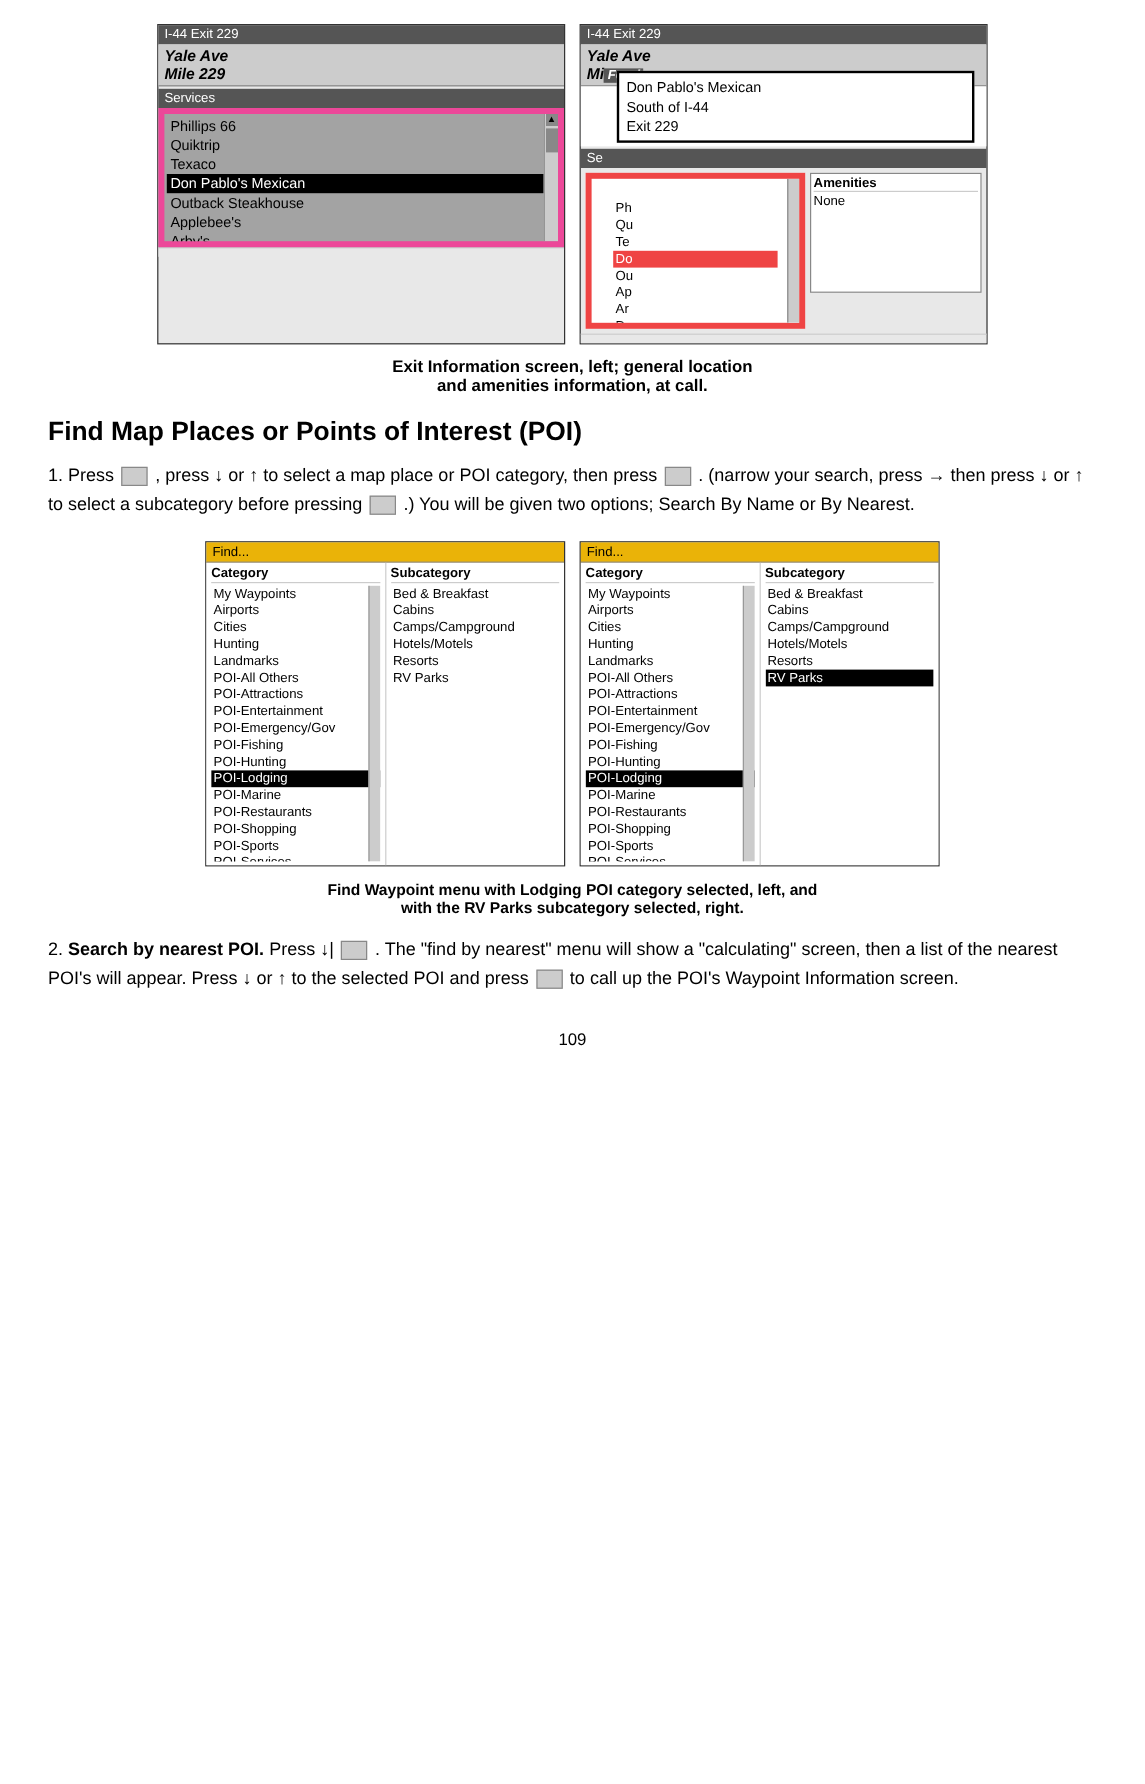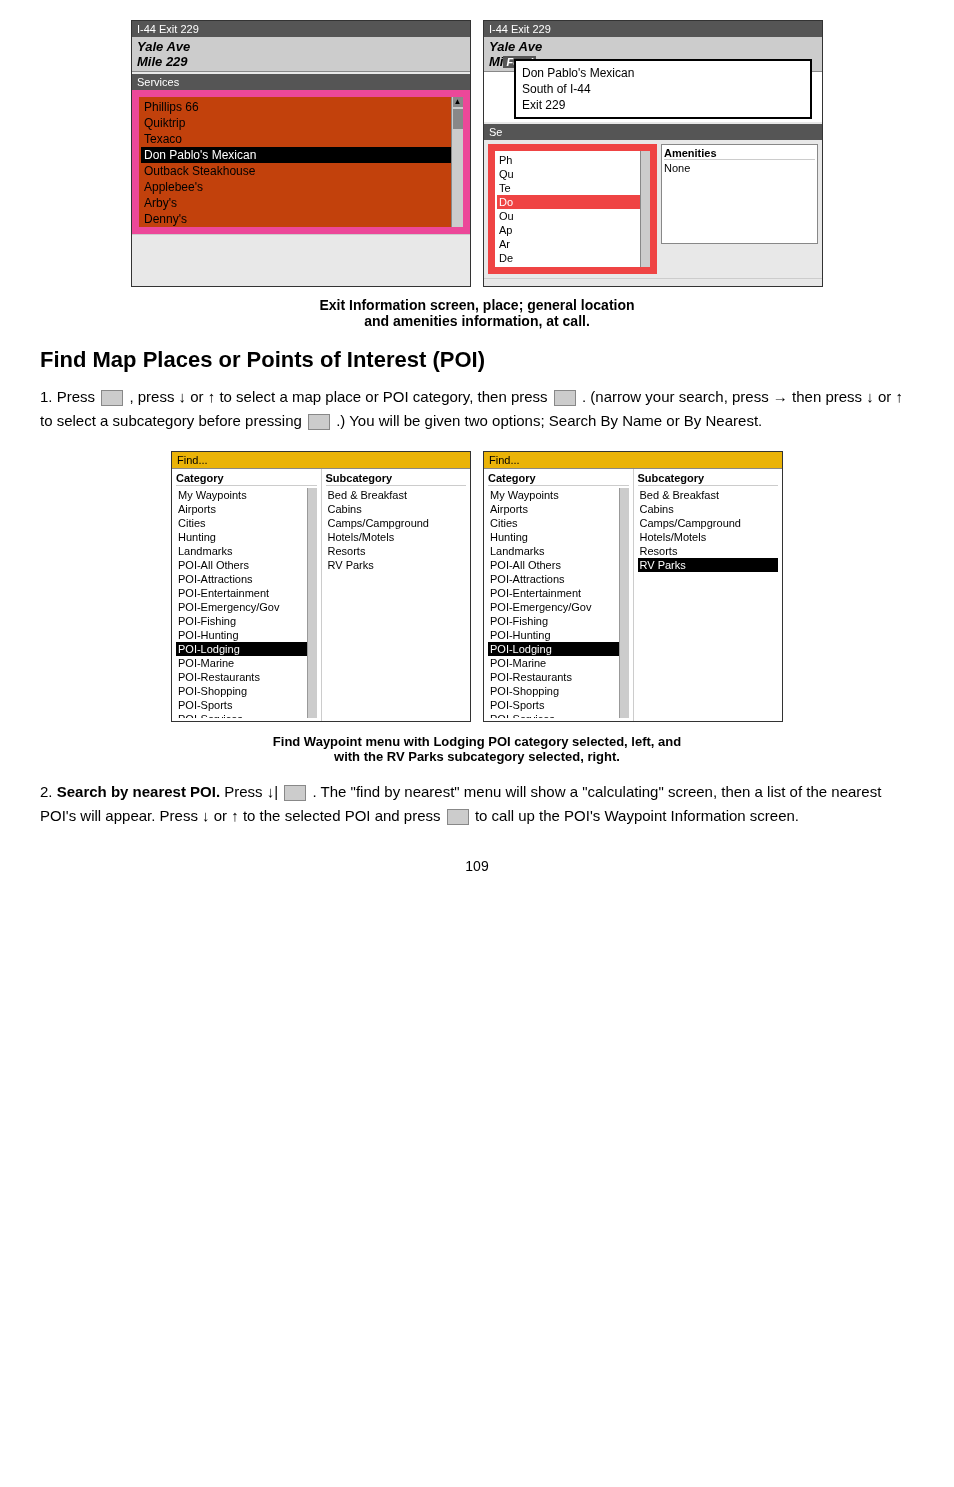--- a/index.html
+++ b/index.html
@@ -62,23 +62,23 @@
 
     .screen-section-title {
       background: #555;
       color: #fff;
       padding: 2px 5px;
       font-size: 11px;
       margin-top: 2px;
     }
 
     .screen-list {
-      border: 7px solid #ec4899;
-      background: #c2410c;
-      height: 144px;
+      border: 5px solid #ec4899;
+      background: #a3a3a3;
+      height: 116px;
       overflow: hidden;
       font-size: 12px;
       padding: 2px;
       position: relative;
     }
 
     .screen-list-item {
       padding: 1px 3px;
       white-space: nowrap;
     }
@@ -313,21 +313,21 @@
 
     <div class="dropdown-overlay">
       <div class="item">Don Pablo's Mexican</div>
       <div class="item">South of I-44</div>
       <div class="item">Exit 229</div>
     </div>
     <div style="height:50px; background:#fff;"></div>
     <div class="screen-section-title">Se</div>
 
     <div style="display:flex; gap:4px; padding:4px;">
-      <div style="flex:1; border:7px solid #ef4444; background:#fff; font-size:11px; padding:2px; position:relative; height:130px; overflow:hidden;">
+      <div style="flex:1; border:5px solid #ef4444; background:#fff; font-size:11px; padding:18px; position:relative; height:130px; overflow:hidden;">
         <div style="padding:1px 2px;">Ph</div>
         <div style="padding:1px 2px;">Qu</div>
         <div style="padding:1px 2px;">Te</div>
         <div style="padding:1px 2px; background:#ef4444; color:#fff;">Do</div>
         <div style="padding:1px 2px;">Ou</div>
         <div style="padding:1px 2px;">Ap</div>
         <div style="padding:1px 2px;">Ar</div>
         <div style="padding:1px 2px;">De</div>
         <div style="padding:1px 2px;">Taco Bell</div>
         <div style="position:absolute;right:0;top:0;bottom:0;width:10px;background:#ccc;border-left:1px solid #888;"></div>
@@ -335,21 +335,21 @@
       <div style="flex:1; border:1px solid #888; background:#fff; font-size:11px; padding:2px; height:100px;">
         <div style="font-weight:bold; border-bottom:1px solid #ccc; margin-bottom:2px;">Amenities</div>
         <div>None</div>
       </div>
     </div>
     <div style="height:8px; background:#e8e8e8; border-top:1px solid #ccc;"></div>
   </div>
 </div>
 
 <div class="caption">
-  <span>Exit Information screen, place; general location</span><br>
+  <span>Exit Information screen, left; general location</span><br>
   <span>and amenities information, at call.</span>
 </div>
 
 <h2 class="section-heading">Find Map Places or Points of Interest (POI)</h2>
 
 <p class="body-text">
   <span>1. Press</span>
   <span class="inline-blank"></span>
   <span>, press ↓ or ↑ to select a map place or POI category, then press</span>
   <span class="inline-blank"></span>

